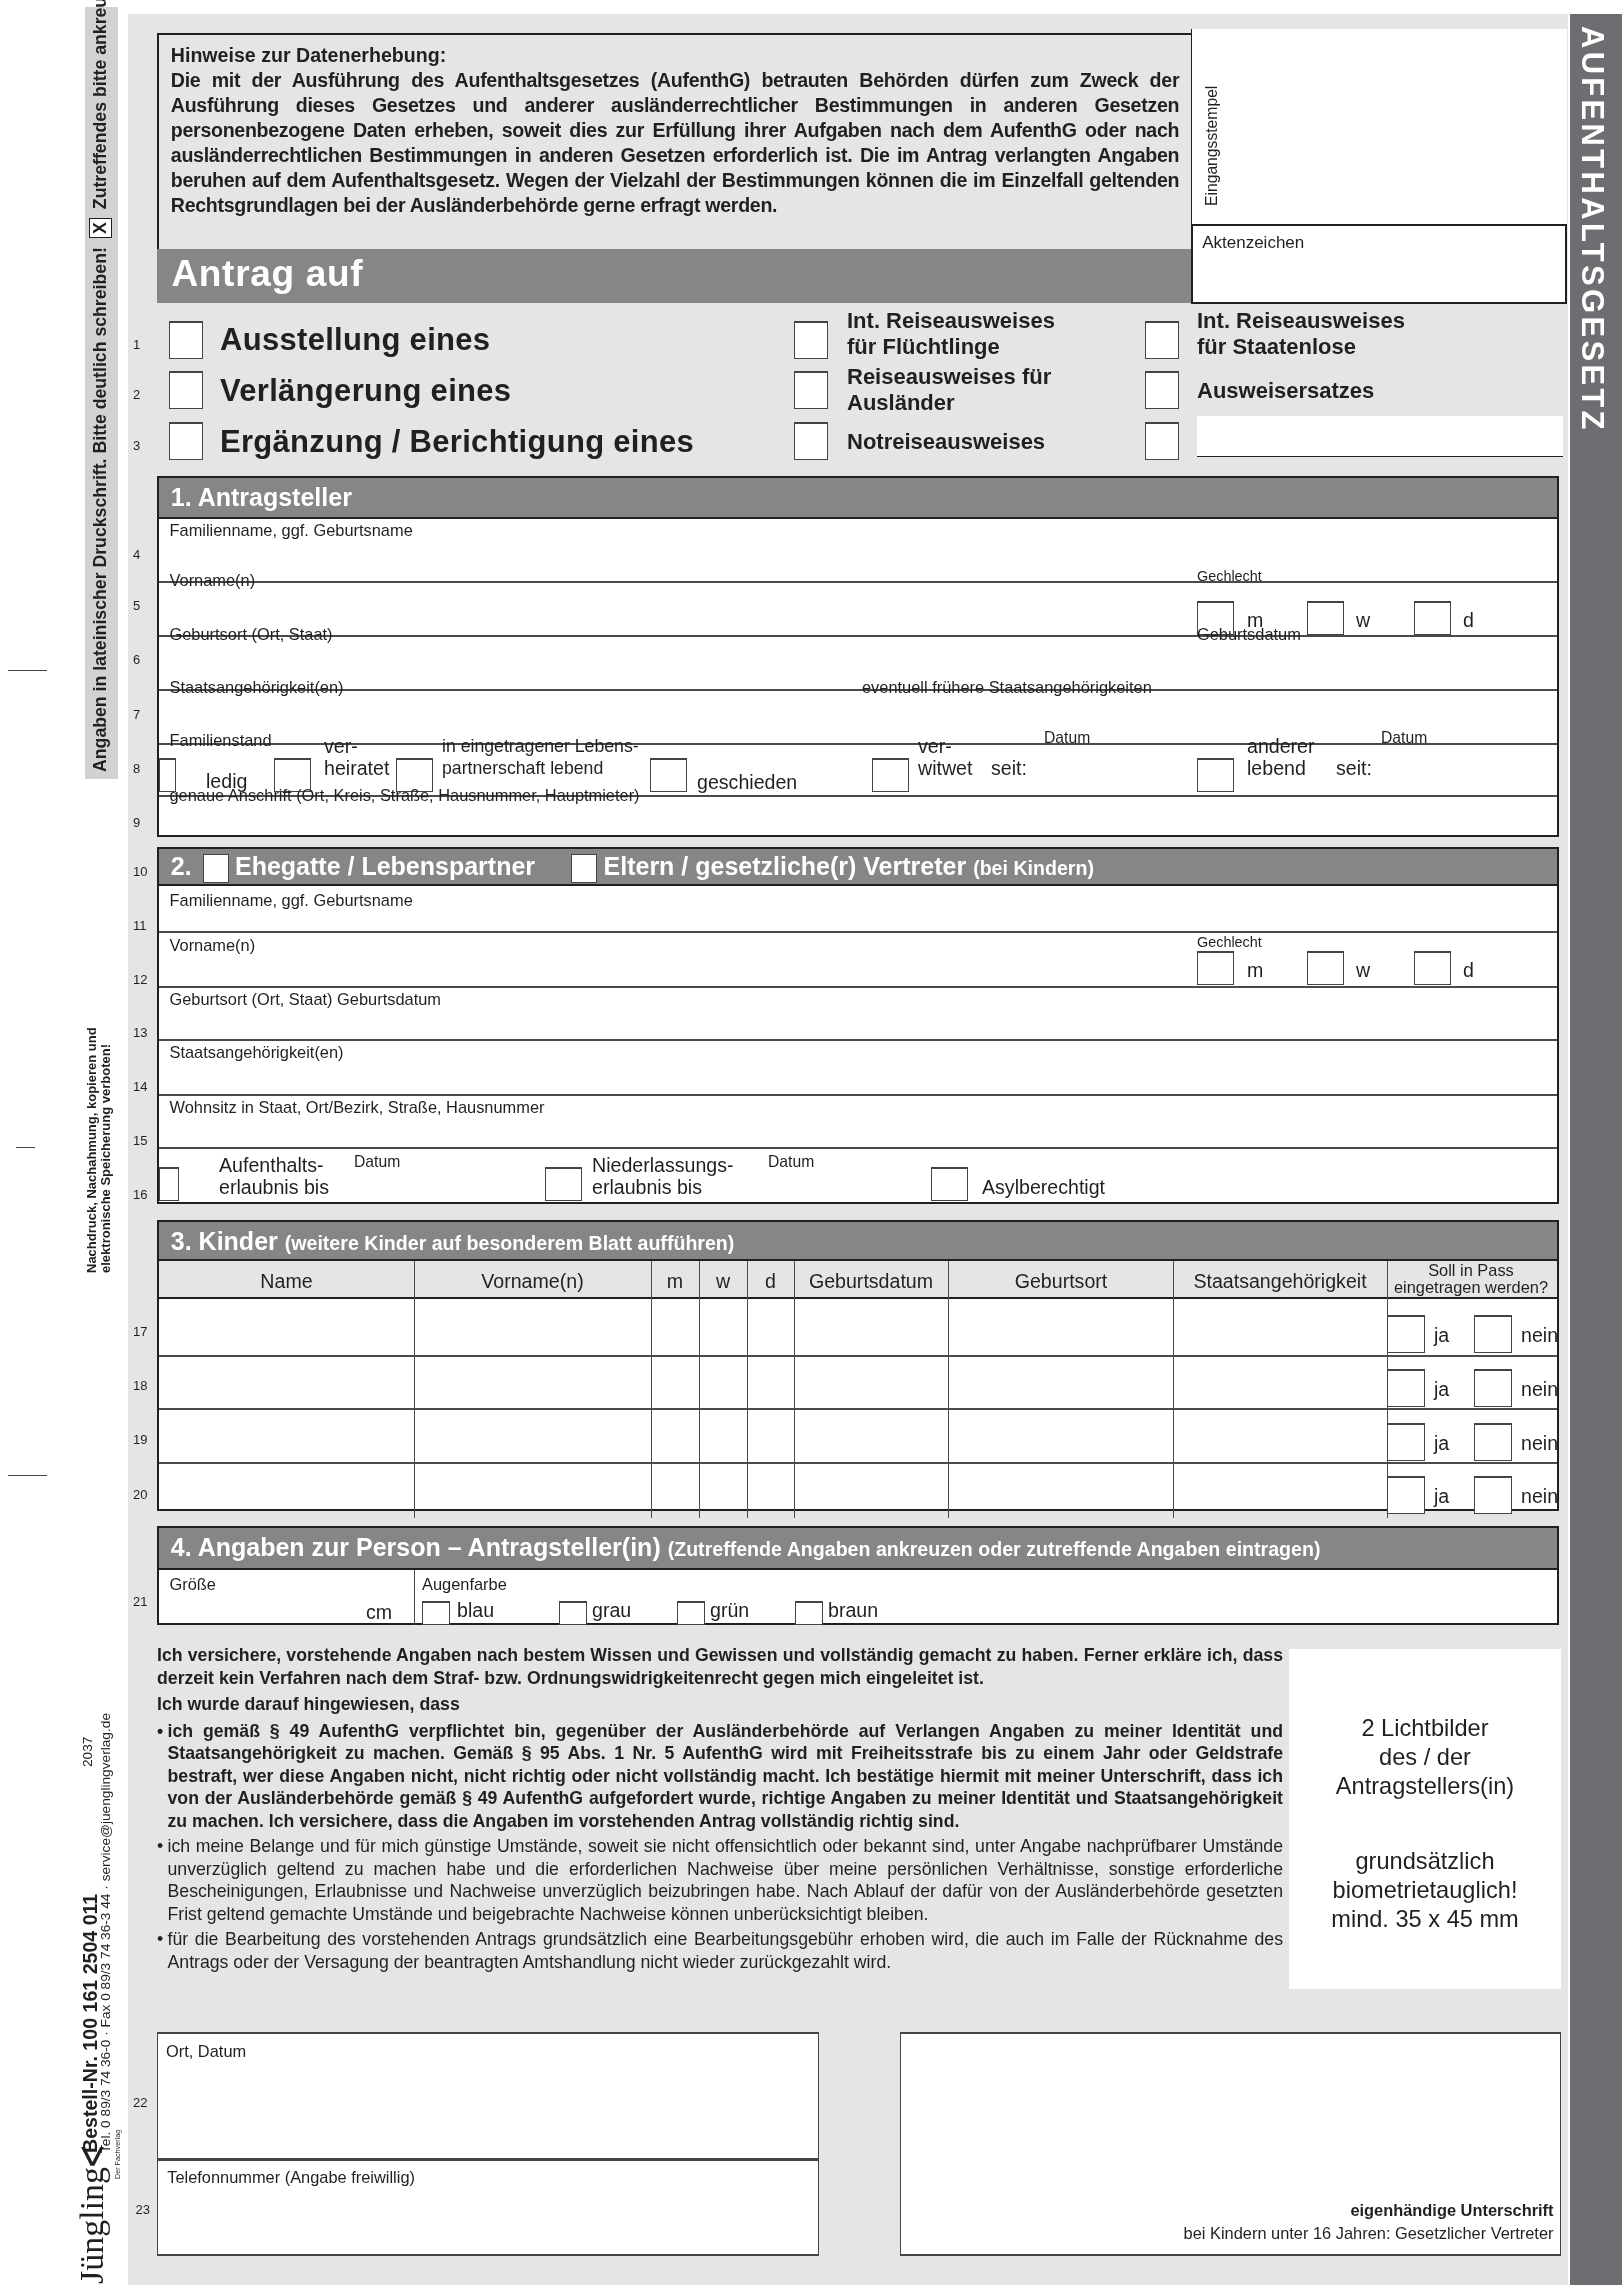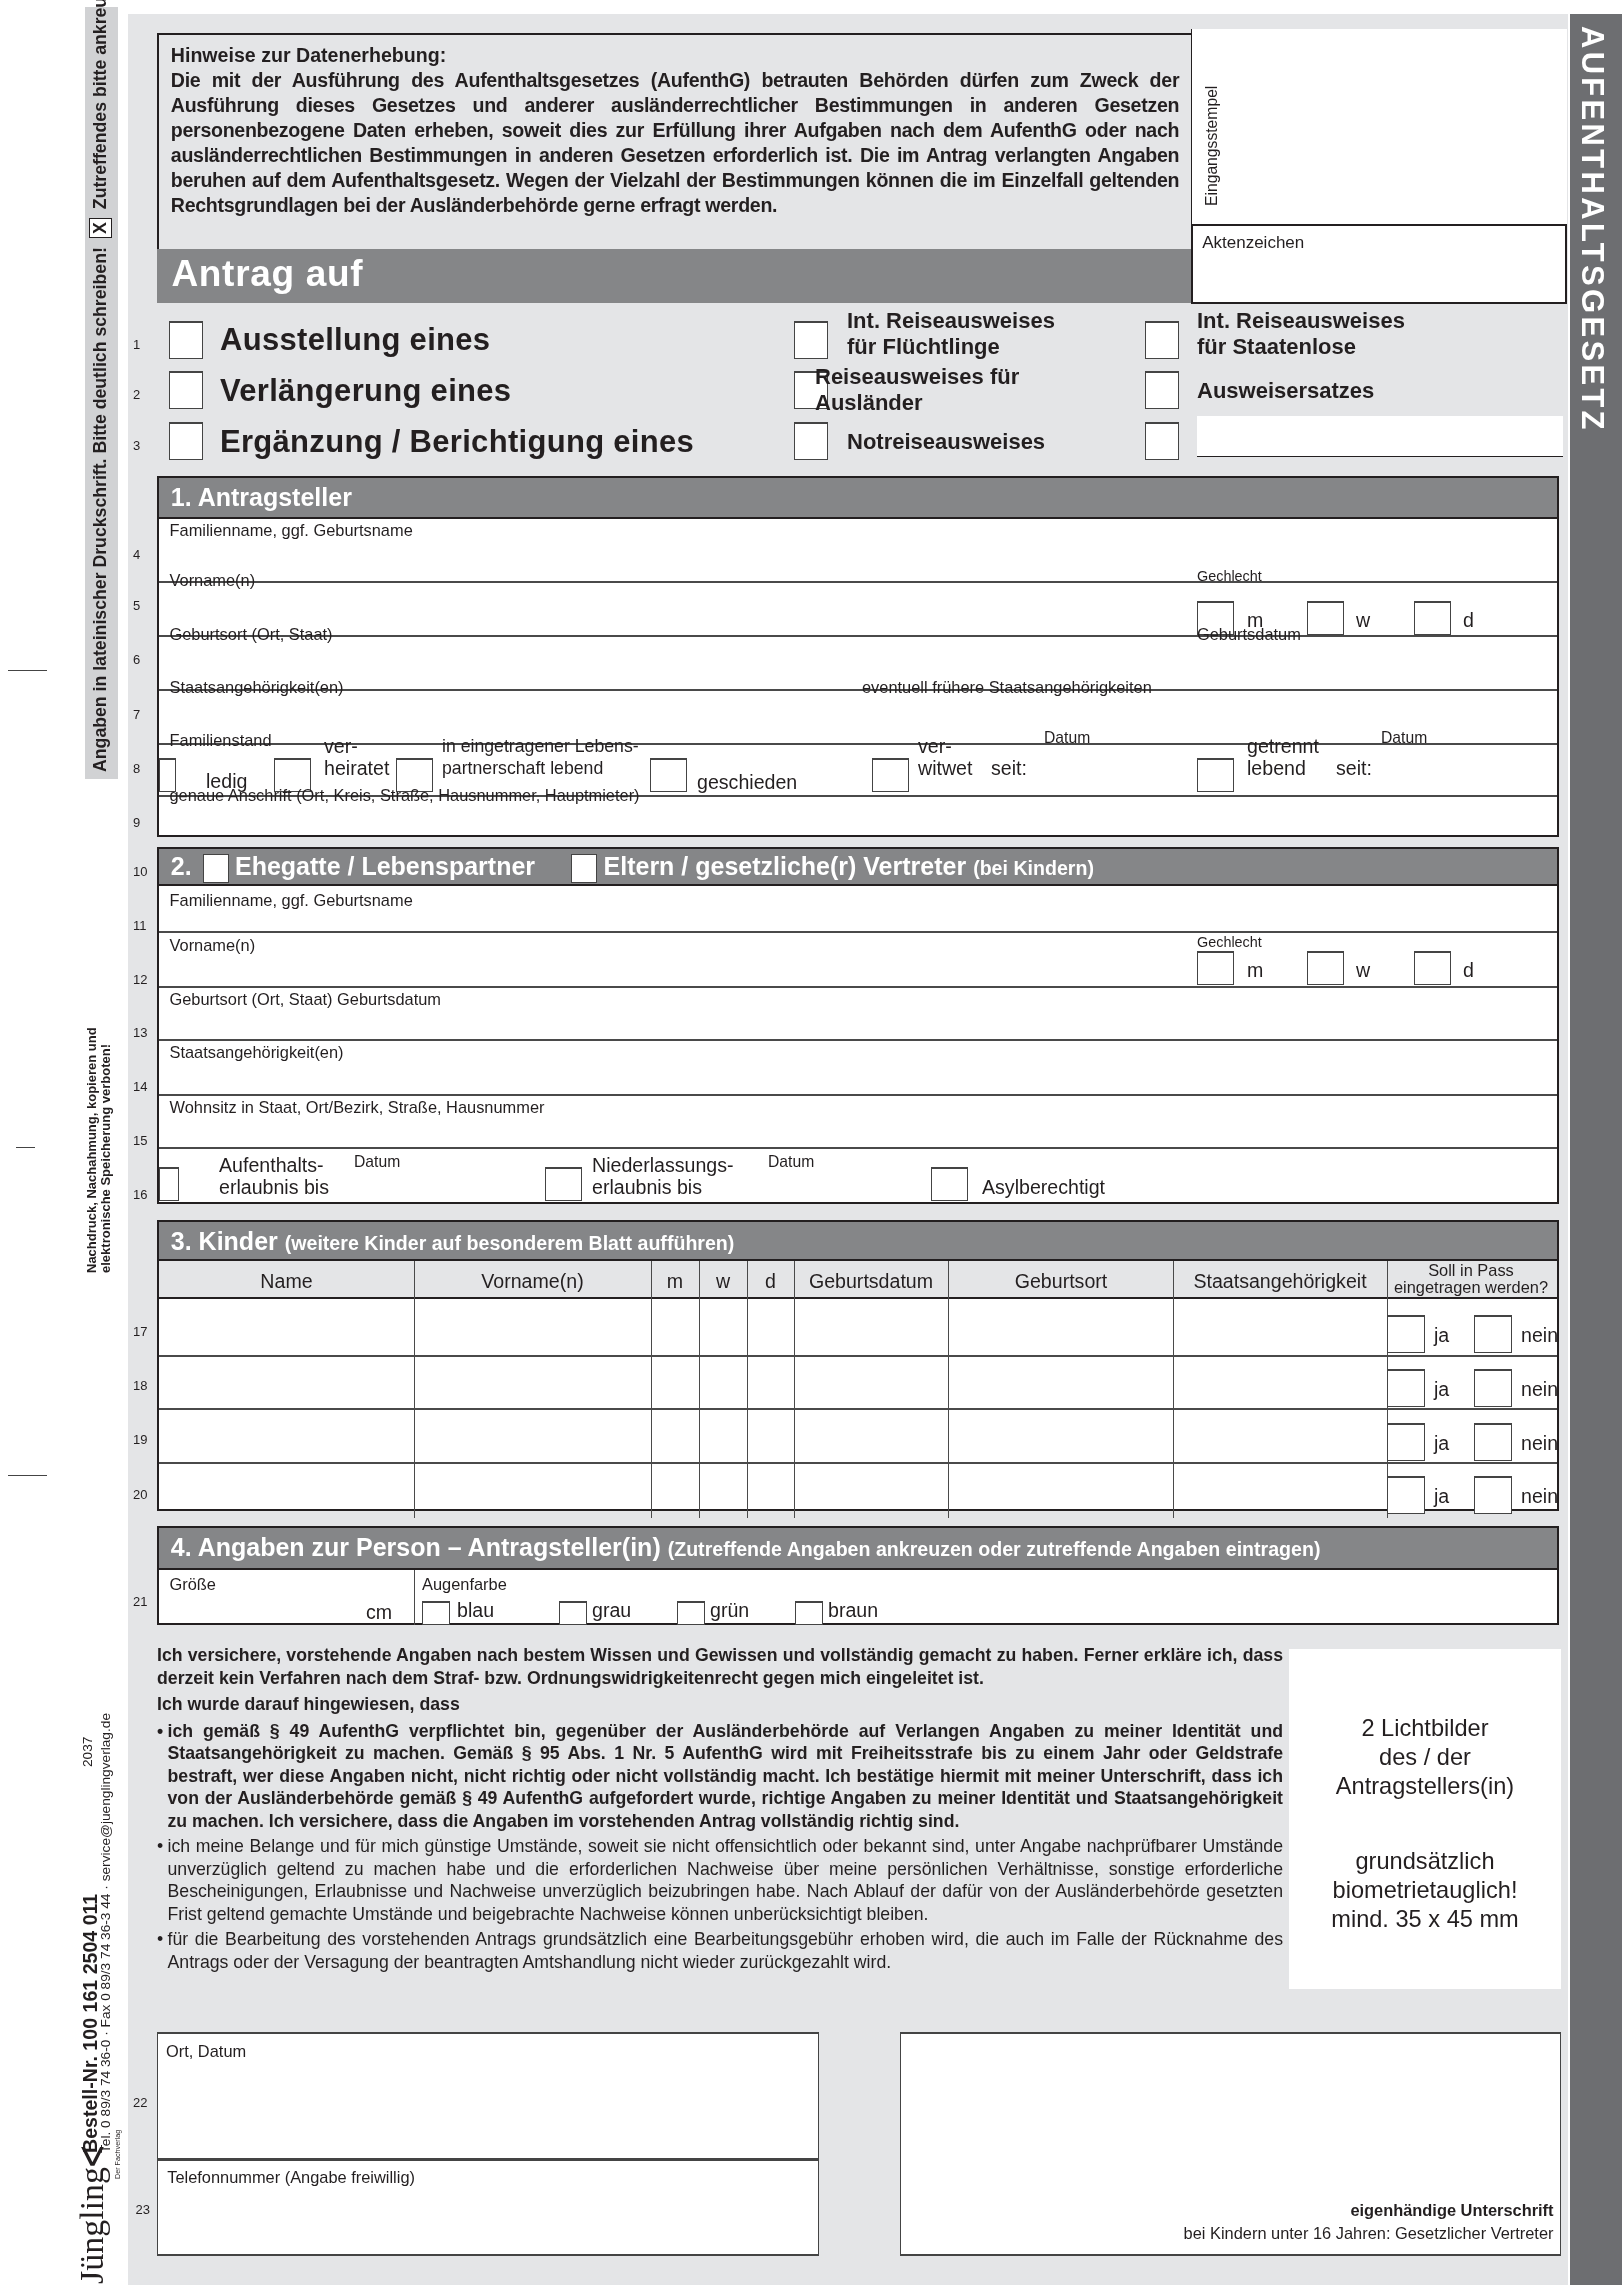--- a/index.html
+++ b/index.html
@@ -128,21 +128,21 @@
 <div class="opt-label-big" style="left:220px; top:373px;">Verlängerung eines</div>
 <div class="cb" style="left:169px; top:422px;"></div>
 <div class="opt-label-big" style="left:220px; top:424px;">Ergänzung / Berichtigung eines</div>
 
 <div class="cb" style="left:794px; top:321px;"></div>
 <div class="opt-label" style="left:847px; top:308px;">
     <div>Int. Reiseausweises</div>
     <div>für Flüchtlinge</div>
   </div>
 <div class="cb" style="left:794px; top:371px;"></div>
-<div class="opt-label" style="left:815px; top:364px;">
+<div class="opt-label" style="left:847px; top:364px;">
     <div>Reiseausweises für</div>
     <div>Ausländer</div>
   </div>
 <div class="cb" style="left:794px; top:422px;"></div>
 <div class="opt-label" style="left:847px; top:429px;">Notreiseausweises</div>
 
 <div class="cb" style="left:1145px; top:321px;"></div>
 <div class="opt-label" style="left:1197px; top:308px;">
     <div>Int. Reiseausweises</div>
     <div>für Staatenlose</div>
@@ -201,21 +201,21 @@
   <div class="cb-sm" style="left:713px; top:280px; width:37px;"></div>
   <div class="olabel" style="left:759px; top:257px;">
       <div>ver-</div>
       <div>witwet</div>
     </div>
   <div class="olabel" style="left:832px; top:279px;">seit:</div>
   <div class="flabel" style="left:885px; top:251px; font-size:15.7px;">Datum</div>
   <div class="abs" style="left:877px; top:268px; width:151px; height:46px;"></div>
   <div class="cb-sm" style="left:1038px; top:280px; width:37px;"></div>
   <div class="olabel" style="left:1088px; top:257px;">
-      <div>getrennt</div>
+      <div>anderer</div>
       <div>lebend</div>
     </div>
   <div class="olabel" style="left:1177px; top:279px;">seit:</div>
   <div class="flabel" style="left:1222px; top:251px; font-size:15.7px;">Datum</div>
   <div class="abs" style="left:1217px; top:268px; width:177px; height:46px;"></div>
 
   <div class="flabel" style="left:10.5px; top:308px;">genaue Anschrift (Ort, Kreis, Straße, Hausnummer, Hauptmieter)</div>
   <div class="abs" style="left:0; top:319px; width:100%; height:39px;"></div>
 </div>
 

